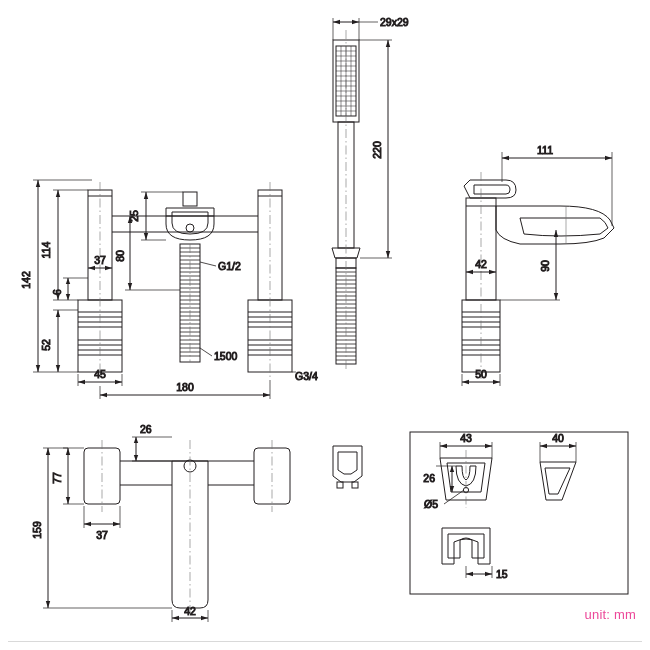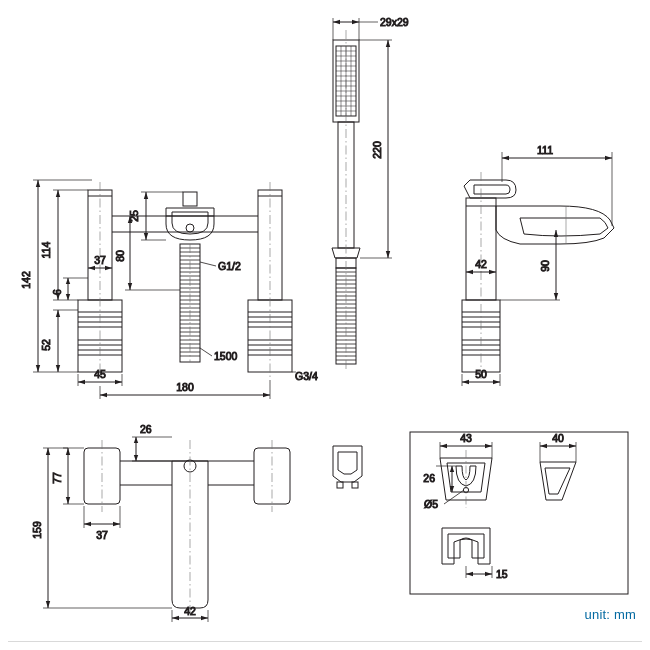--- a/index.html
+++ b/index.html
@@ -29,21 +29,21 @@
   .dim-text {
     font-family: "Liberation Sans", sans-serif;
     font-size: 10.5px;
     fill: #231f20;
   }
   .unit-text {
     position: absolute;
     right: 14px;
     bottom: 28px;
     font-size: 13px;
-    color: #0369a1;
+    color: #ec4899;
     letter-spacing: 0.2px;
   }
   .baseline {
     position: absolute;
     left: 8px;
     bottom: 8px;
     width: 634px;
     height: 1px;
     background: #d9d9d9;
   }

